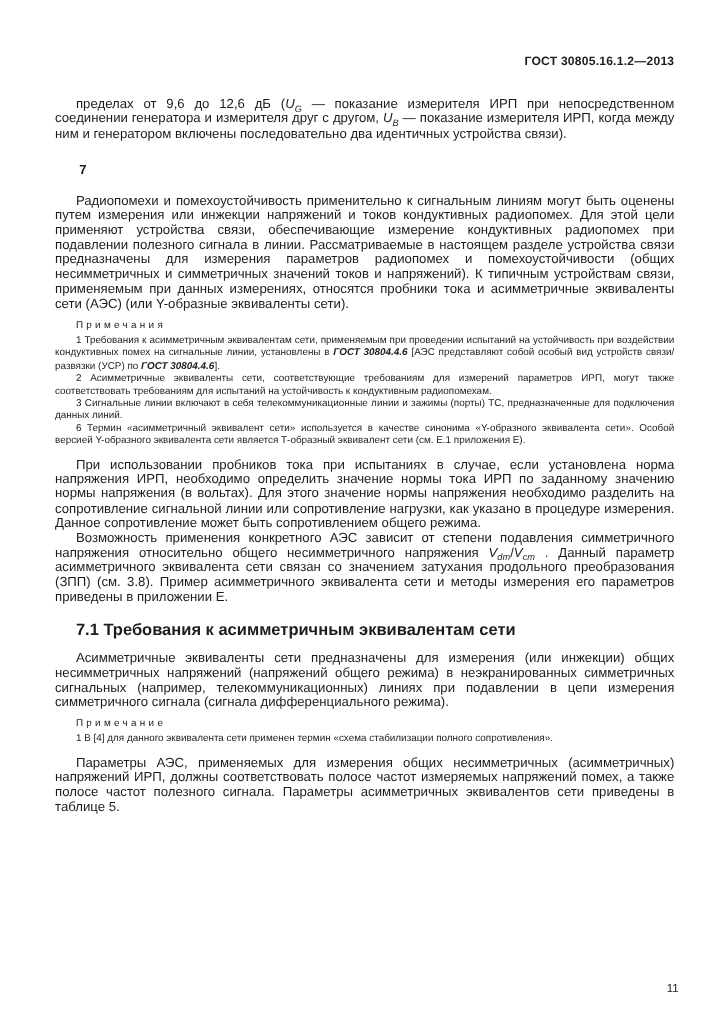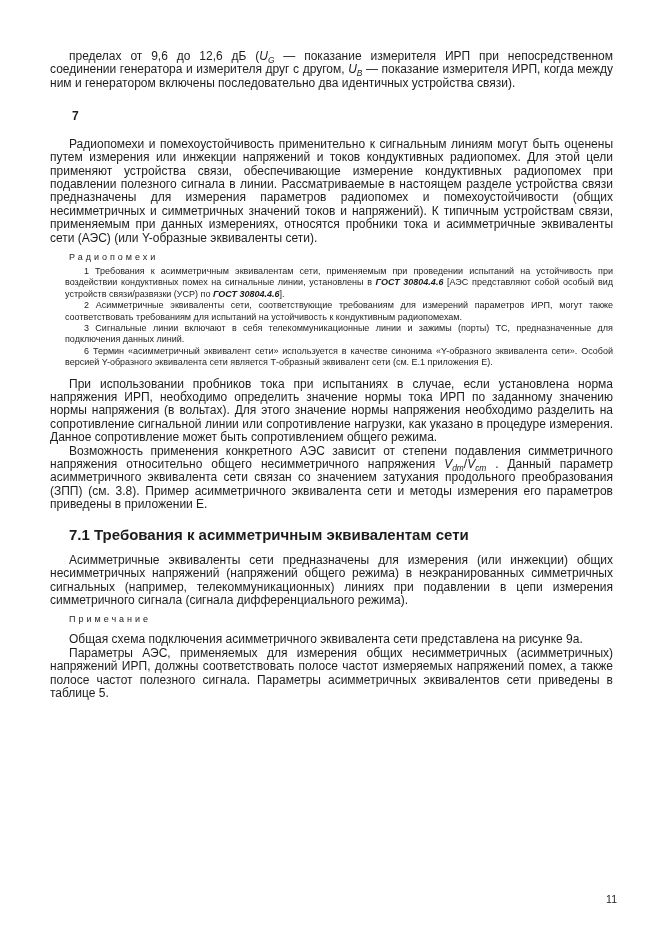--- a/index.html
+++ b/index.html
@@ -12,59 +12,60 @@
     overflow: hidden;
   }
   .page { width: 661px; height: 935px; padding: 50px 48px 0 50px; position: relative; background: #fff; }
   .doc-header { text-align: right; font-weight: bold; font-size: 11px; letter-spacing: 0.2px; margin-bottom: 26px; }
   .body-p { font-size: 12px; line-height: 13.4px; text-align: justify; text-indent: 19px; }
   .h1 { display: flex; font-weight: bold; font-size: 12px; line-height: 15.5px; margin: 19px 0 13px 22px; }
   .h1-num { width: 14px; flex: none; }
   .h1-title { max-width: 402px; }
   .notes { margin: 7px 0 9px 0; }
   .notes-label { font-size: 9px; letter-spacing: 3px; padding-left: 19px; margin: 3px 0 4px 0; }
-  .note { font-size: 9px; line-height: 11.4px; text-align: justify; text-indent: 19px; margin-left: 15px; }
+  .note { font-size: 9px; line-height: 11.4px; text-align: justify; text-indent: 19px; }
   .h2 { font-weight: bold; font-size: 15px; margin: 14px 0 11px 19px; }
   .doc-footer { position: absolute; right: 44px; bottom: 30px; font-size: 10.5px; }
   sub { font-size: 70%; line-height: 0; }
   .var { font-style: italic; }
   .vsub { font-style: italic; }
   .gost-ref { font-weight: bold; font-style: italic; }
 </style>
 </head>
 <body>
 
 <div class="page">
 
+  <div class="doc-header">ГОСТ 30805.16.1.2—2013</div>
 
   <p class="body-p"><span>пределах от 9,6 до 12,6 дБ (</span><span class="var">U</span><sub class="vsub">G</sub><span> — показание измерителя ИРП при непосредственном соединении генератора и измерителя друг с другом, </span><span class="var">U</span><sub class="vsub">B</sub><span> — показание измерителя ИРП, когда между ним и генератором включены последовательно два идентичных устройства связи).</span></p>
 
   <div class="h1">
     <span class="h1-num">7</span>
   </div>
 
   <p class="body-p">Радиопомехи и помехоустойчивость применительно к сигнальным линиям могут быть оценены путем измерения или инжекции напряжений и токов кондуктивных радиопомех. Для этой цели применяют устройства связи, обеспечивающие измерение кондуктивных радиопомех при подавлении полезного сигнала в линии. Рассматриваемые в настоящем разделе устройства связи предназначены для измерения параметров радиопомех и помехоустойчивости (общих несимметричных и симметричных значений токов и напряжений). К типичным устройствам связи, применяемым при данных измерениях, относятся пробники тока и асимметричные эквиваленты сети (АЭС) (или Y-образные эквиваленты сети).</p>
 
   <div class="notes">
-    <div class="notes-label">Радиопомехи</div>
+    <div class="notes-label">Примечания</div>
     <p class="note"><span>1 Требования к асимметричным эквивалентам сети, применяемым при проведении испытаний на устойчивость при воздействии кондуктивных помех на сигнальные линии, установлены в </span><span class="gost-ref">ГОСТ 30804.4.6</span><span> [АЭС представляют собой особый вид устройств связи/развязки (УСР) по </span><span class="gost-ref">ГОСТ 30804.4.6</span><span>].</span></p>
     <p class="note">2 Асимметричные эквиваленты сети, соответствующие требованиям для измерений параметров ИРП, могут также соответствовать требованиям для испытаний на устойчивость к кондуктивным радиопомехам.</p>
     <p class="note">3 Сигнальные линии включают в себя телекоммуникационные линии и зажимы (порты) ТС, предназначенные для подключения данных линий.</p>
     <p class="note">6 Термин «асимметричный эквивалент сети» используется в качестве синонима «Y-образного эквивалента сети». Особой версией Y-образного эквивалента сети является Т-образный эквивалент сети (см. Е.1 приложения Е).</p>
   </div>
 
   <p class="body-p">При использовании пробников тока при испытаниях в случае, если установлена норма напряжения ИРП, необходимо определить значение нормы тока ИРП по заданному значению нормы напряжения (в вольтах). Для этого значение нормы напряжения необходимо разделить на сопротивление сигнальной линии или сопротивление нагрузки, как указано в процедуре измерения. Данное сопротивление может быть сопротивлением общего режима.</p>
   <p class="body-p"><span>Возможность применения конкретного АЭС зависит от степени подавления симметричного напряжения относительно общего несимметричного напряжения </span><span class="var">V</span><sub class="vsub">dm</sub><span>/</span><span class="var">V</span><sub class="vsub">cm</sub><span> . Данный параметр асимметричного эквивалента сети связан со значением затухания продольного преобразования (ЗПП) (см. 3.8). Пример асимметричного эквивалента сети и методы измерения его параметров приведены в приложении Е.</span></p>
 
   <div class="h2">7.1 Требования к асимметричным эквивалентам сети</div>
 
   <p class="body-p">Асимметричные эквиваленты сети предназначены для измерения (или инжекции) общих несимметричных напряжений (напряжений общего режима) в неэкранированных симметричных сигнальных (например, телекоммуникационных) линиях при подавлении в цепи измерения симметричного сигнала (сигнала дифференциального режима).</p>
 
   <div class="notes">
     <div class="notes-label">Примечание</div>
+    <p class="note">1 В [4] для данного эквивалента сети применен термин «схема стабилизации полного сопротивления».</p>
   </div>
 
-  <p class="body-p">Общая схема подключения асимметричного эквивалента сети представлена на рисунке 9а.</p>
   <p class="body-p">Параметры АЭС, применяемых для измерения общих несимметричных (асимметричных) напряжений ИРП, должны соответствовать полосе частот измеряемых напряжений помех, а также полосе частот полезного сигнала. Параметры асимметричных эквивалентов сети приведены в таблице 5.</p>
 
   <div class="doc-footer">11</div>
 
 </div>
 
 </body></html>

